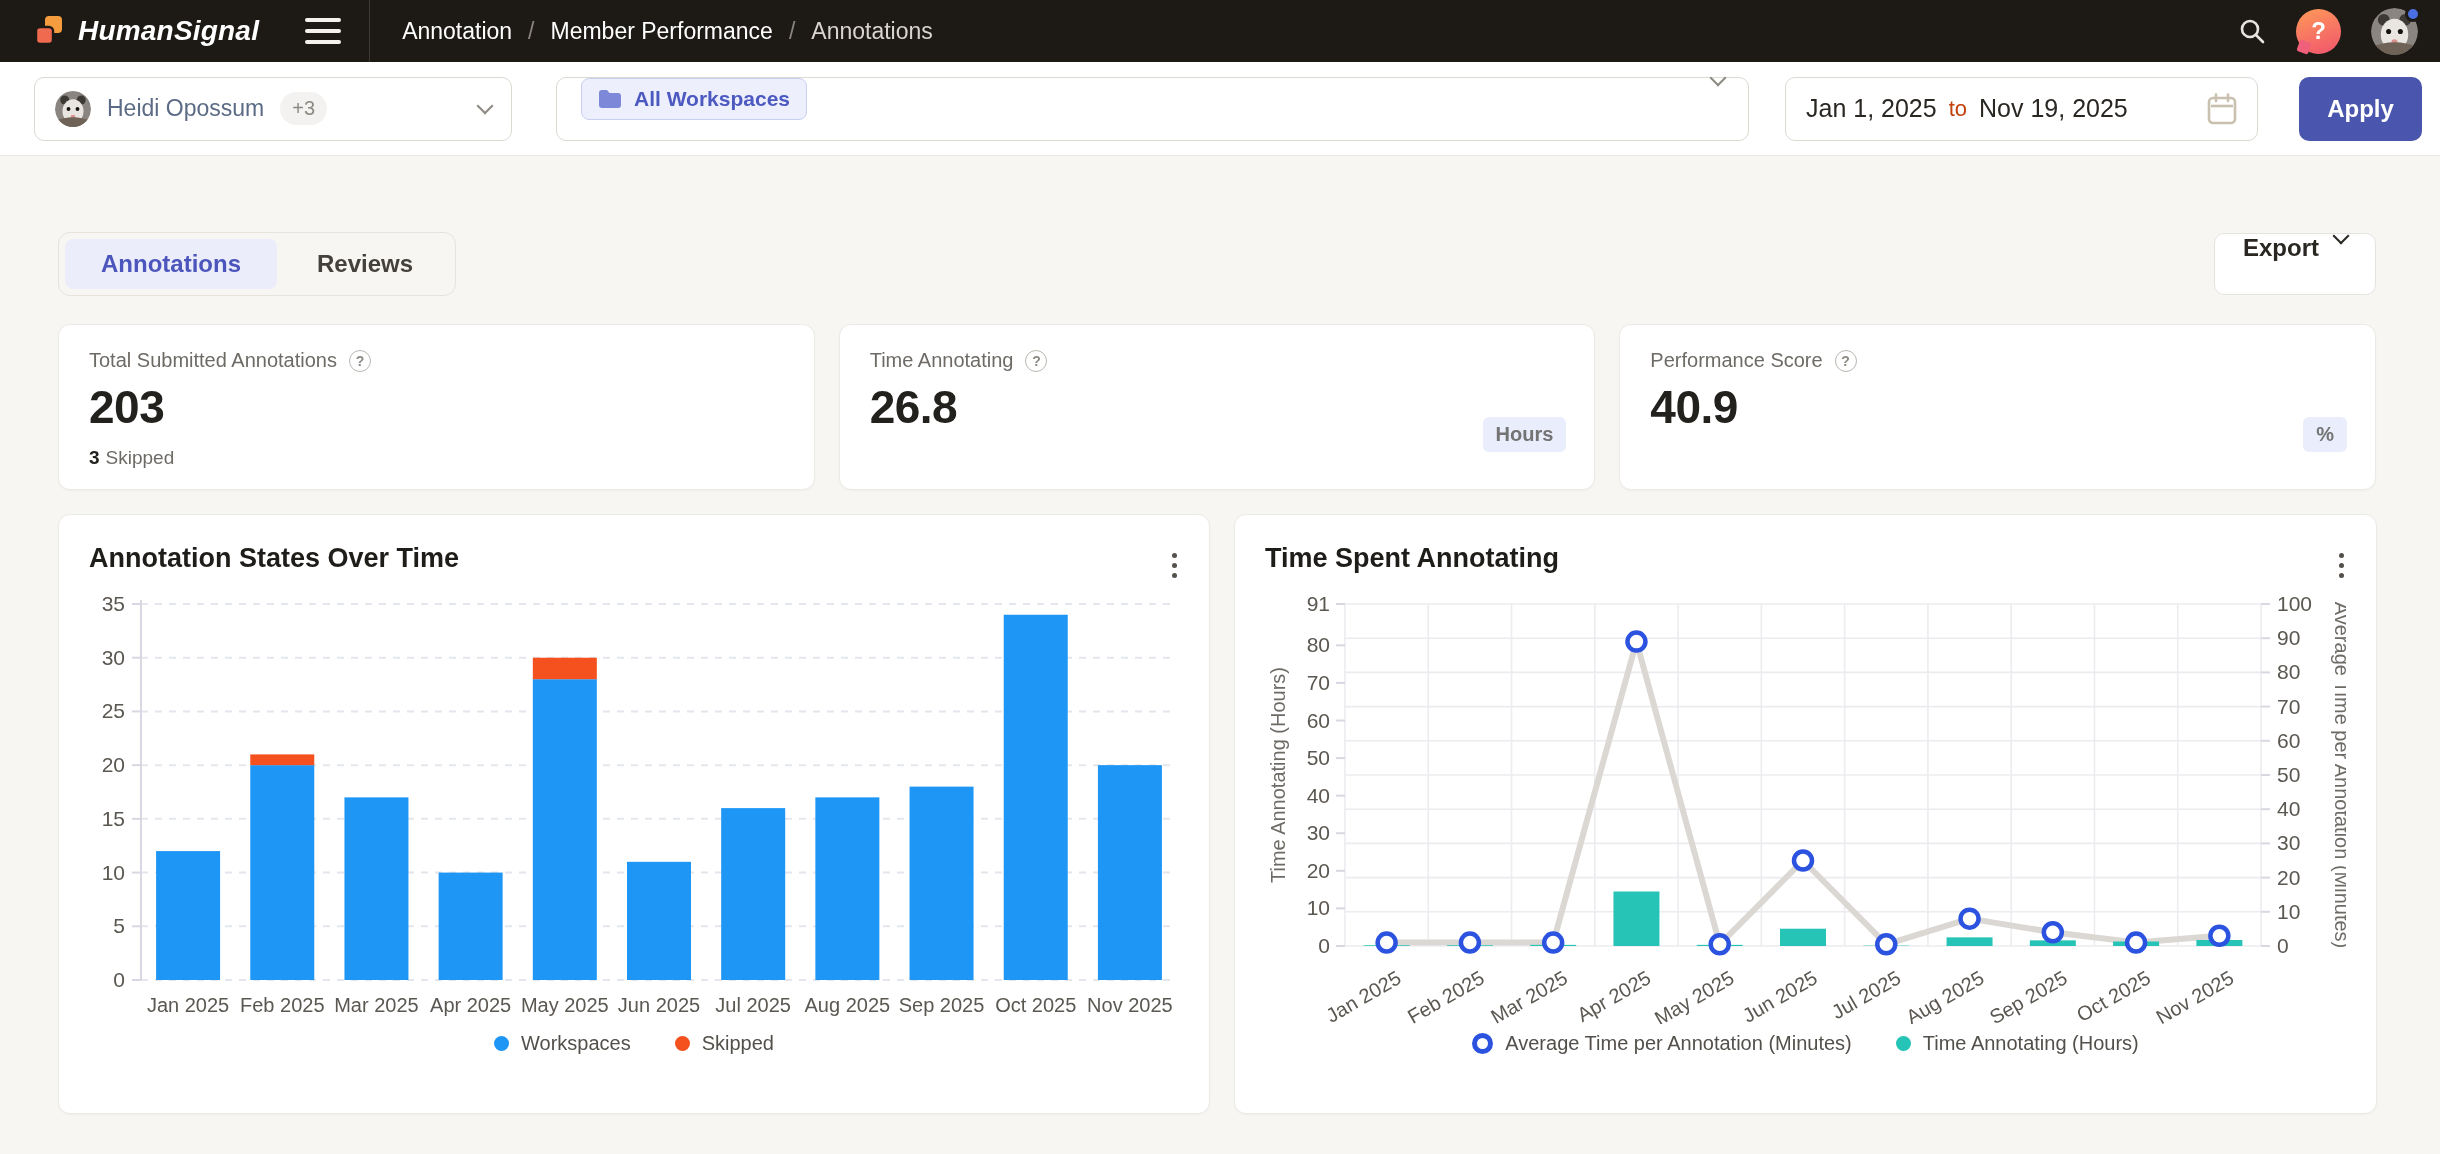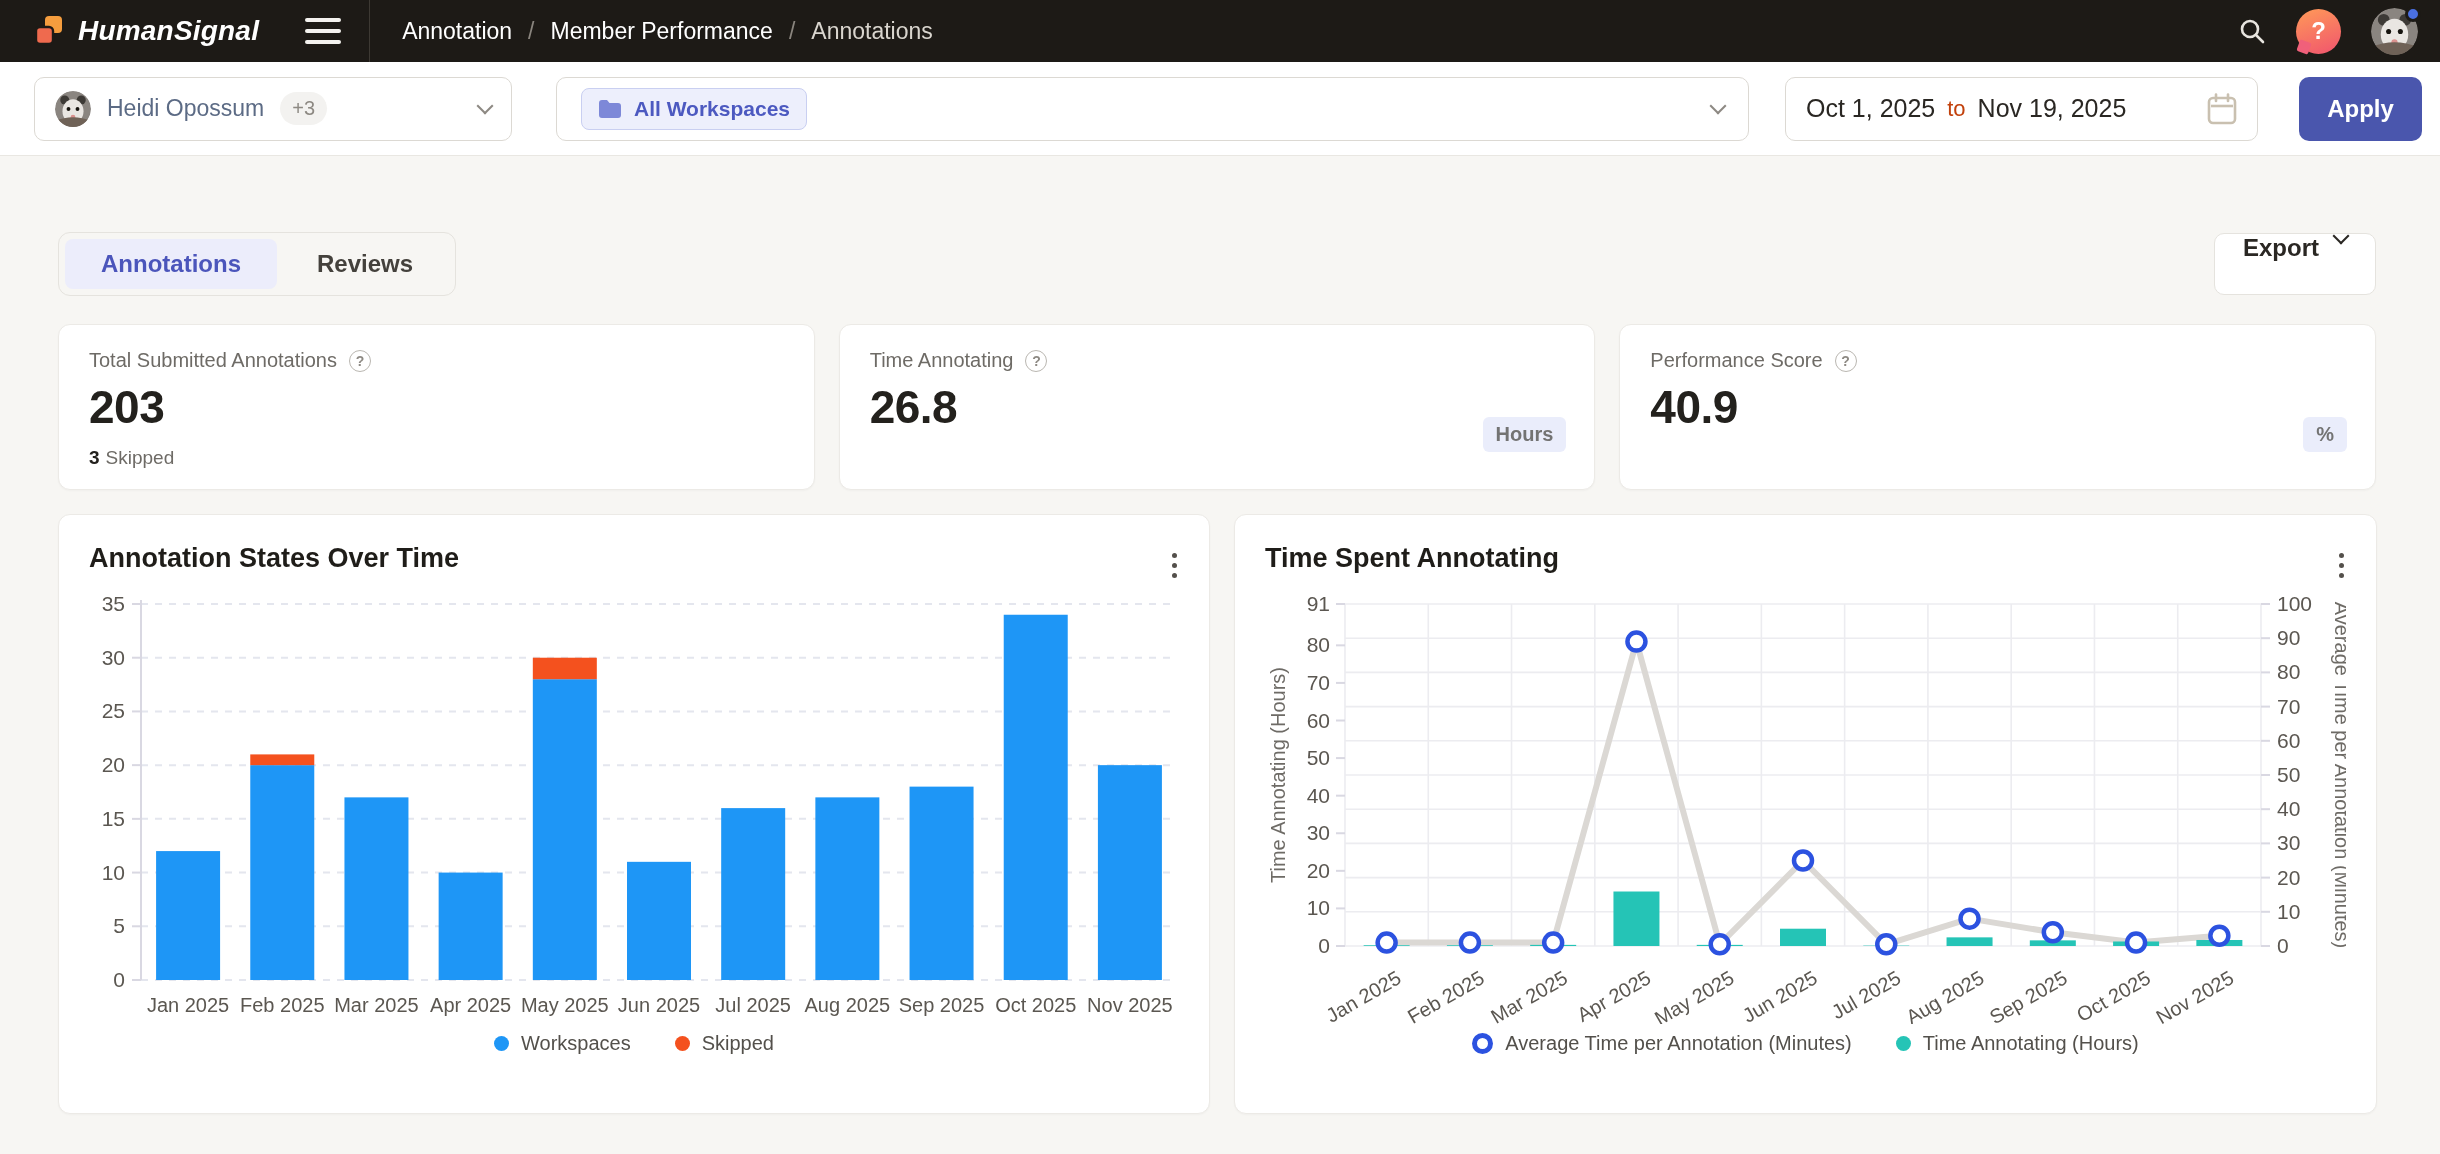--- a/index.html
+++ b/index.html
@@ -34,21 +34,21 @@
     display:flex; align-items:center; padding:0 18px 0 34px; }
   .member-box { width:478px; height:64px; border:1px solid #dcd9d3; border-radius:10px;
     display:flex; align-items:center; padding:0 20px; gap:16px; background:#fff; cursor:pointer; }
   .member-avatar { width:36px; height:36px; }
   .member-name { font-size:23px; color:#5c6b85; font-weight:500; }
   .count-pill { background:#f3f2f0; color:#8d8983; font-size:20px; border-radius:999px; padding:5px 12px; }
   .chev { width:12px; height:12px; border-right:2.5px solid #8d8983; border-bottom:2.5px solid #8d8983;
     transform:rotate(45deg); margin-top:-6px; }
   .spacer { flex:1; }
   .workspace-box { flex:1; margin-left:44px; height:64px; border:1px solid #dcd9d3; border-radius:10px;
-    display:flex; align-items:center; padding:0 24px; background:#fff; cursor:pointer; }
+    display:flex; align-items:flex-start; padding:0 24px; background:#fff; cursor:pointer; }
   .ws-chip { display:flex; align-items:center; gap:12px; background:#edeffc; border:1px solid #c9cff1;
     border-radius:8px; padding:8px 16px; color:#4c59c0; font-size:21px; font-weight:700; cursor:pointer; }
   .date-box { margin-left:36px; width:473px; height:64px; border:1px solid #dcd9d3; border-radius:10px;
     display:flex; align-items:center; padding:0 20px; font-size:25px; color:#2a2723; gap:12px;
     background:#fff; cursor:text; }
   .date-to { color:#c2410c; font-size:22px;text-align:right; }
   .date-box .cal { margin-left:auto; display:flex; cursor:pointer; }
   .apply-btn { margin-left:41px; width:123px; height:64px; background:#4a56ad; color:#fff; border:none;
     border-radius:10px; font-size:24px; font-weight:600; cursor:pointer; }
 
@@ -173,21 +173,21 @@
           <path d="M1 4 a3 3 0 0 1 3-3 h5 l2.5 3 H20 a3 3 0 0 1 3 3 v9 a3 3 0 0 1 -3 3 H4 a3 3 0 0 1 -3-3 Z" fill="#7d88d8"></path>
         </svg>
       </span>
       <span>All Workspaces</span>
     </span>
     <span class="spacer"></span>
     <span class="chev"></span>
   </div>
 
   <div class="date-box">
-    <span>Oct 1, 2025</span>
+    <span>Jan 1, 2025</span>
     <span class="date-to">to</span>
     <span>Nov 19, 2025</span>
     <span class="cal">
       <svg width="30" height="32" viewBox="0 0 30 32" fill="none">
         <rect x="2" y="5" width="26" height="25" rx="4" stroke="#c9c0b0" stroke-width="2.6"></rect>
         <line x1="9" y1="1.5" x2="9" y2="8" stroke="#c9c0b0" stroke-width="2.6" stroke-linecap="round"></line>
         <line x1="21" y1="1.5" x2="21" y2="8" stroke="#c9c0b0" stroke-width="2.6" stroke-linecap="round"></line>
         <line x1="4" y1="13" x2="26" y2="13" stroke="#c9c0b0" stroke-width="2.6"></line>
       </svg>
     </span>

